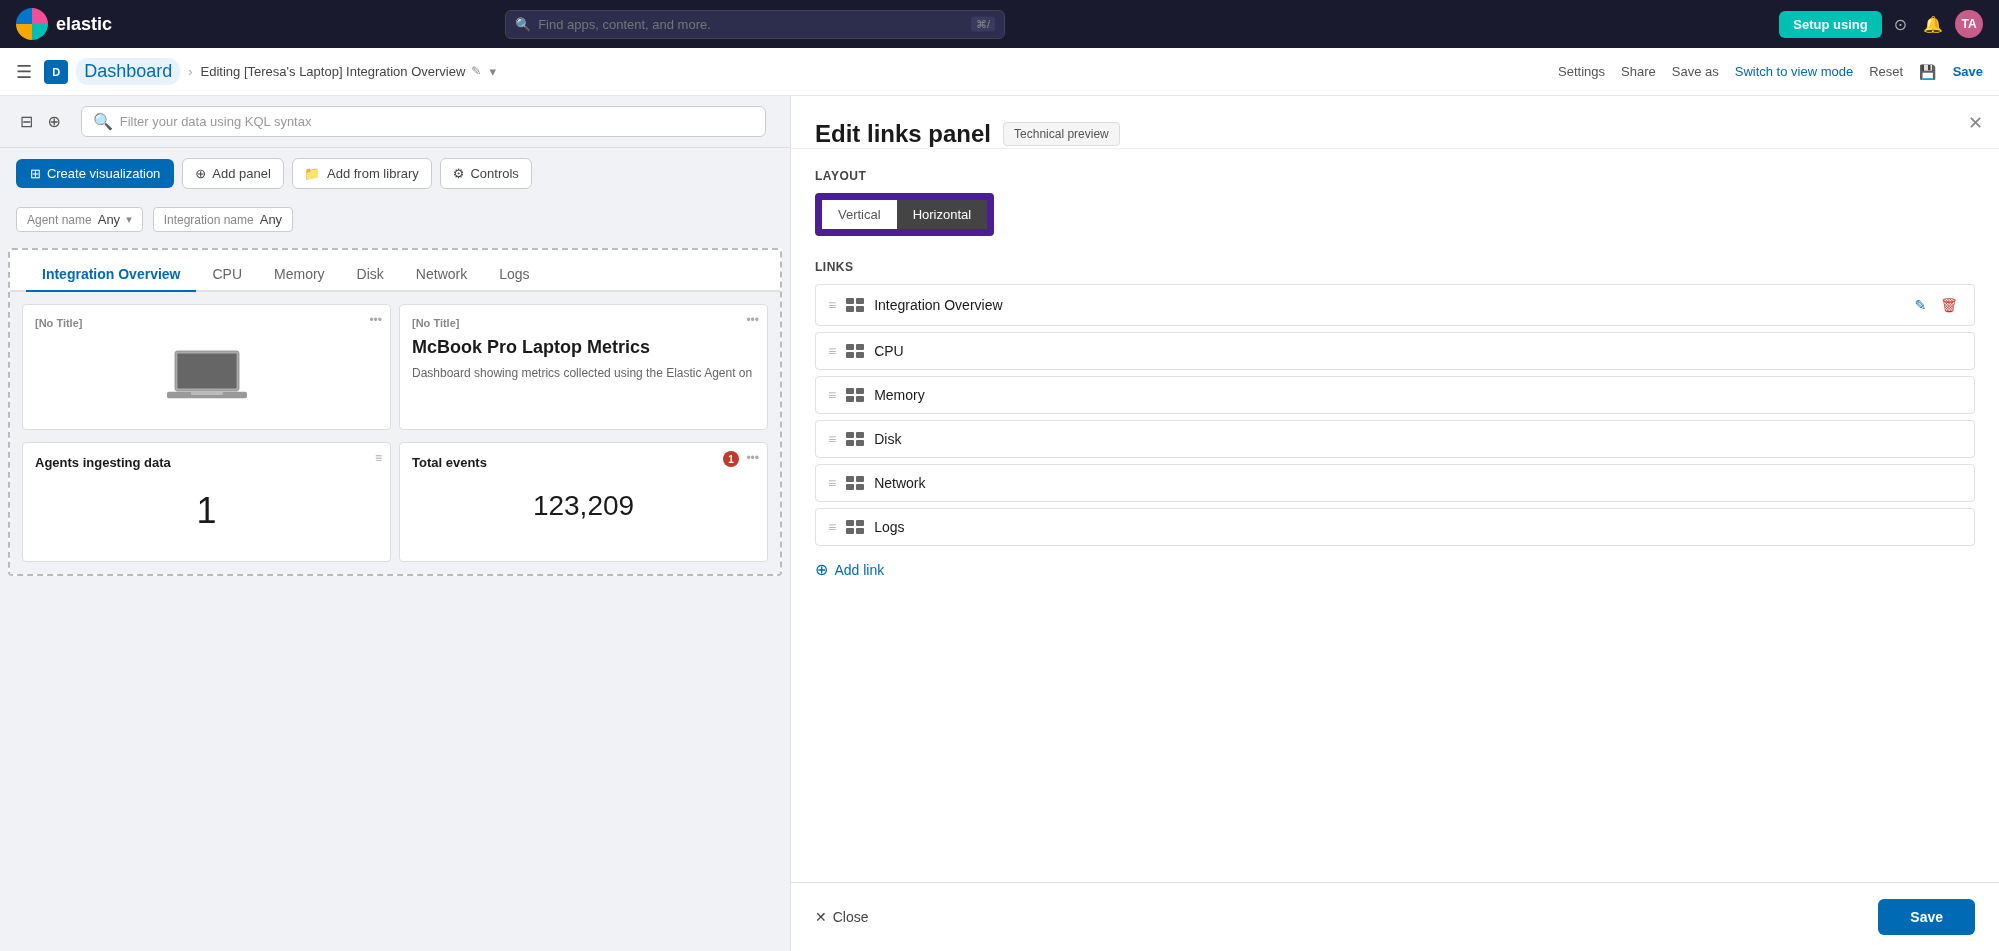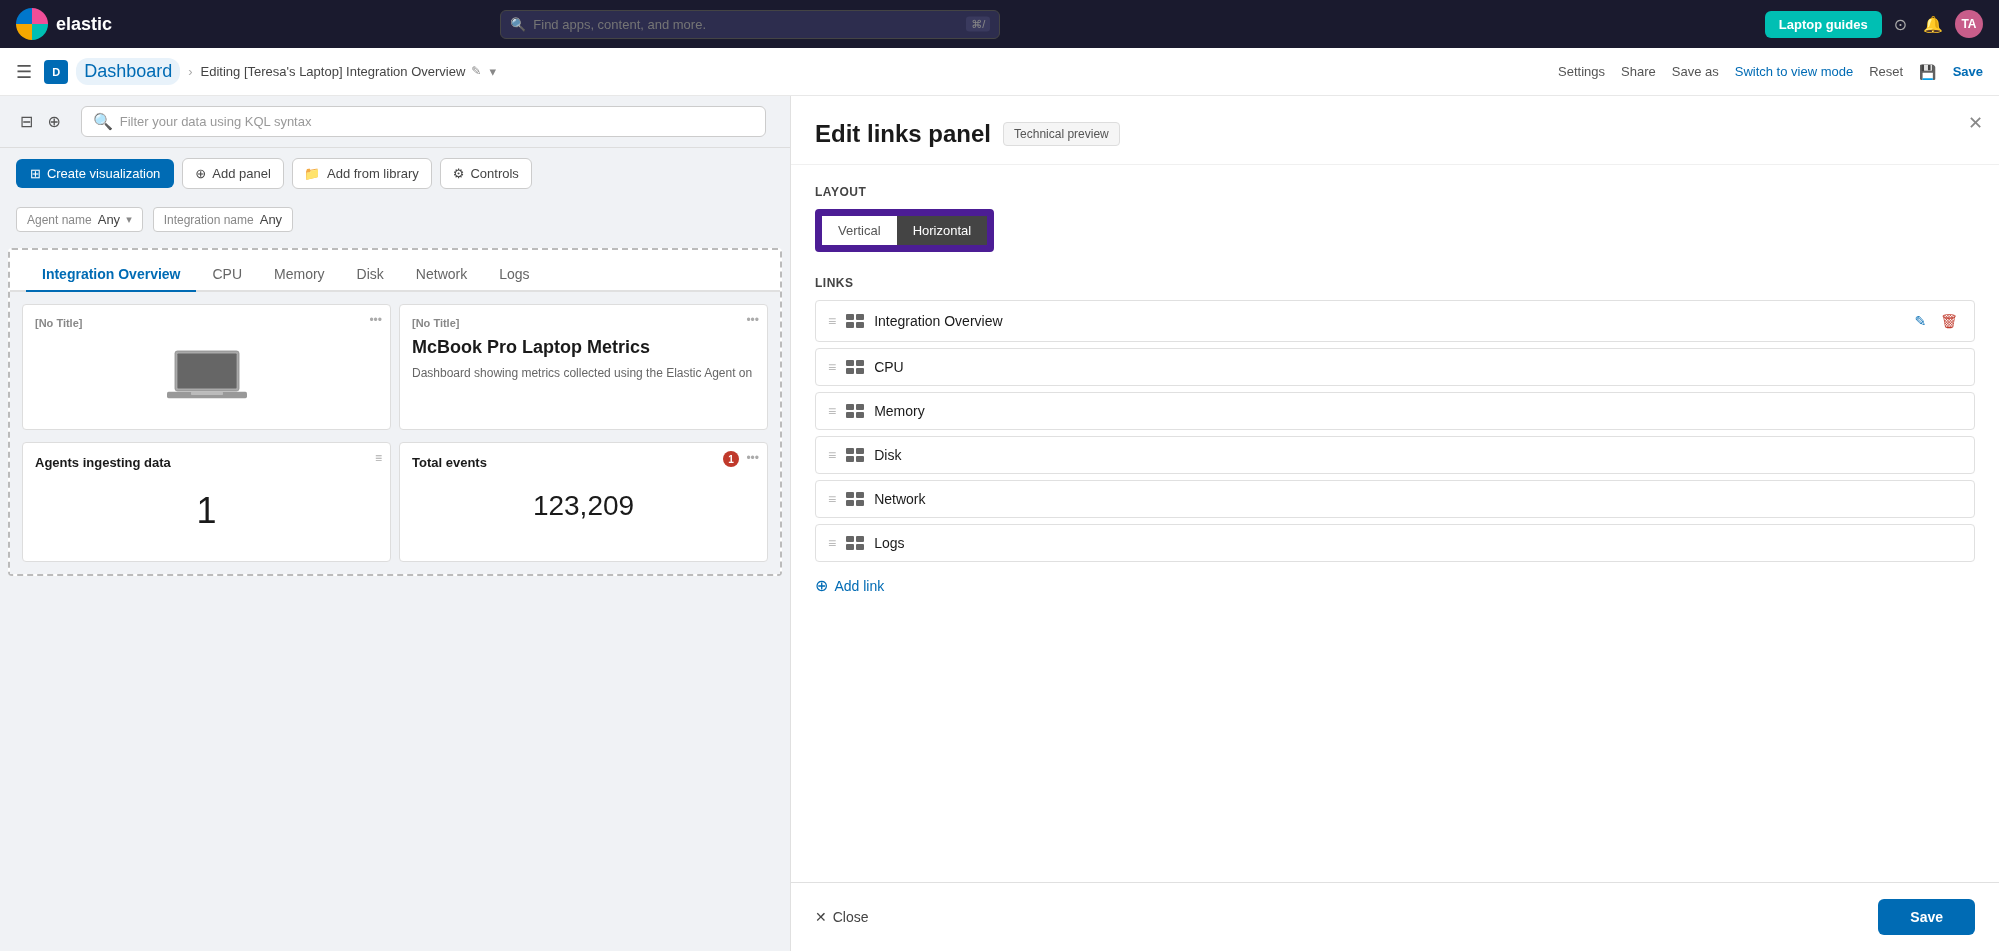--- a/index.html
+++ b/index.html
@@ -424,21 +424,21 @@
     
     .right-panel {
       flex: 1;
       background: white;
       border-left: 1px solid #e0e0e0;
       display: flex;
       flex-direction: column;
       overflow: hidden;
     }
     .panel-header {
-      padding: 24px 24px 16px;
+      padding: 24px 24px 0;
       display: flex;
       align-items: center;
       gap: 12px;
       border-bottom: 1px solid #f0f0f0;
       position: relative;
     }
     .panel-title {
       font-size: 24px;
       font-weight: 700;
       color: #1a1a1a;
@@ -609,21 +609,21 @@
   <div class="elastic-logo">
     <div class="logo-circle"></div>
     <span>elastic</span>
   </div>
   <div class="search-bar">
     <span class="search-icon-nav">🔍</span>
     <input type="text" placeholder="Find apps, content, and more." style="">
     <span class="search-shortcut">⌘/</span>
   </div>
   <div class="nav-right">
-    <button class="setup-guides-btn">Laptop guides</button>
+    <button class="setup-guides-btn">Setup using</button>
     <span class="nav-icon">⊙</span>
     <span class="nav-icon">🔔</span>
     <div class="avatar">TA</div>
   </div>
 </div>
 
 <div class="second-nav">
   <span class="hamburger">☰</span>
   <div class="breadcrumb">
     <div class="breadcrumb-d">D</div>

